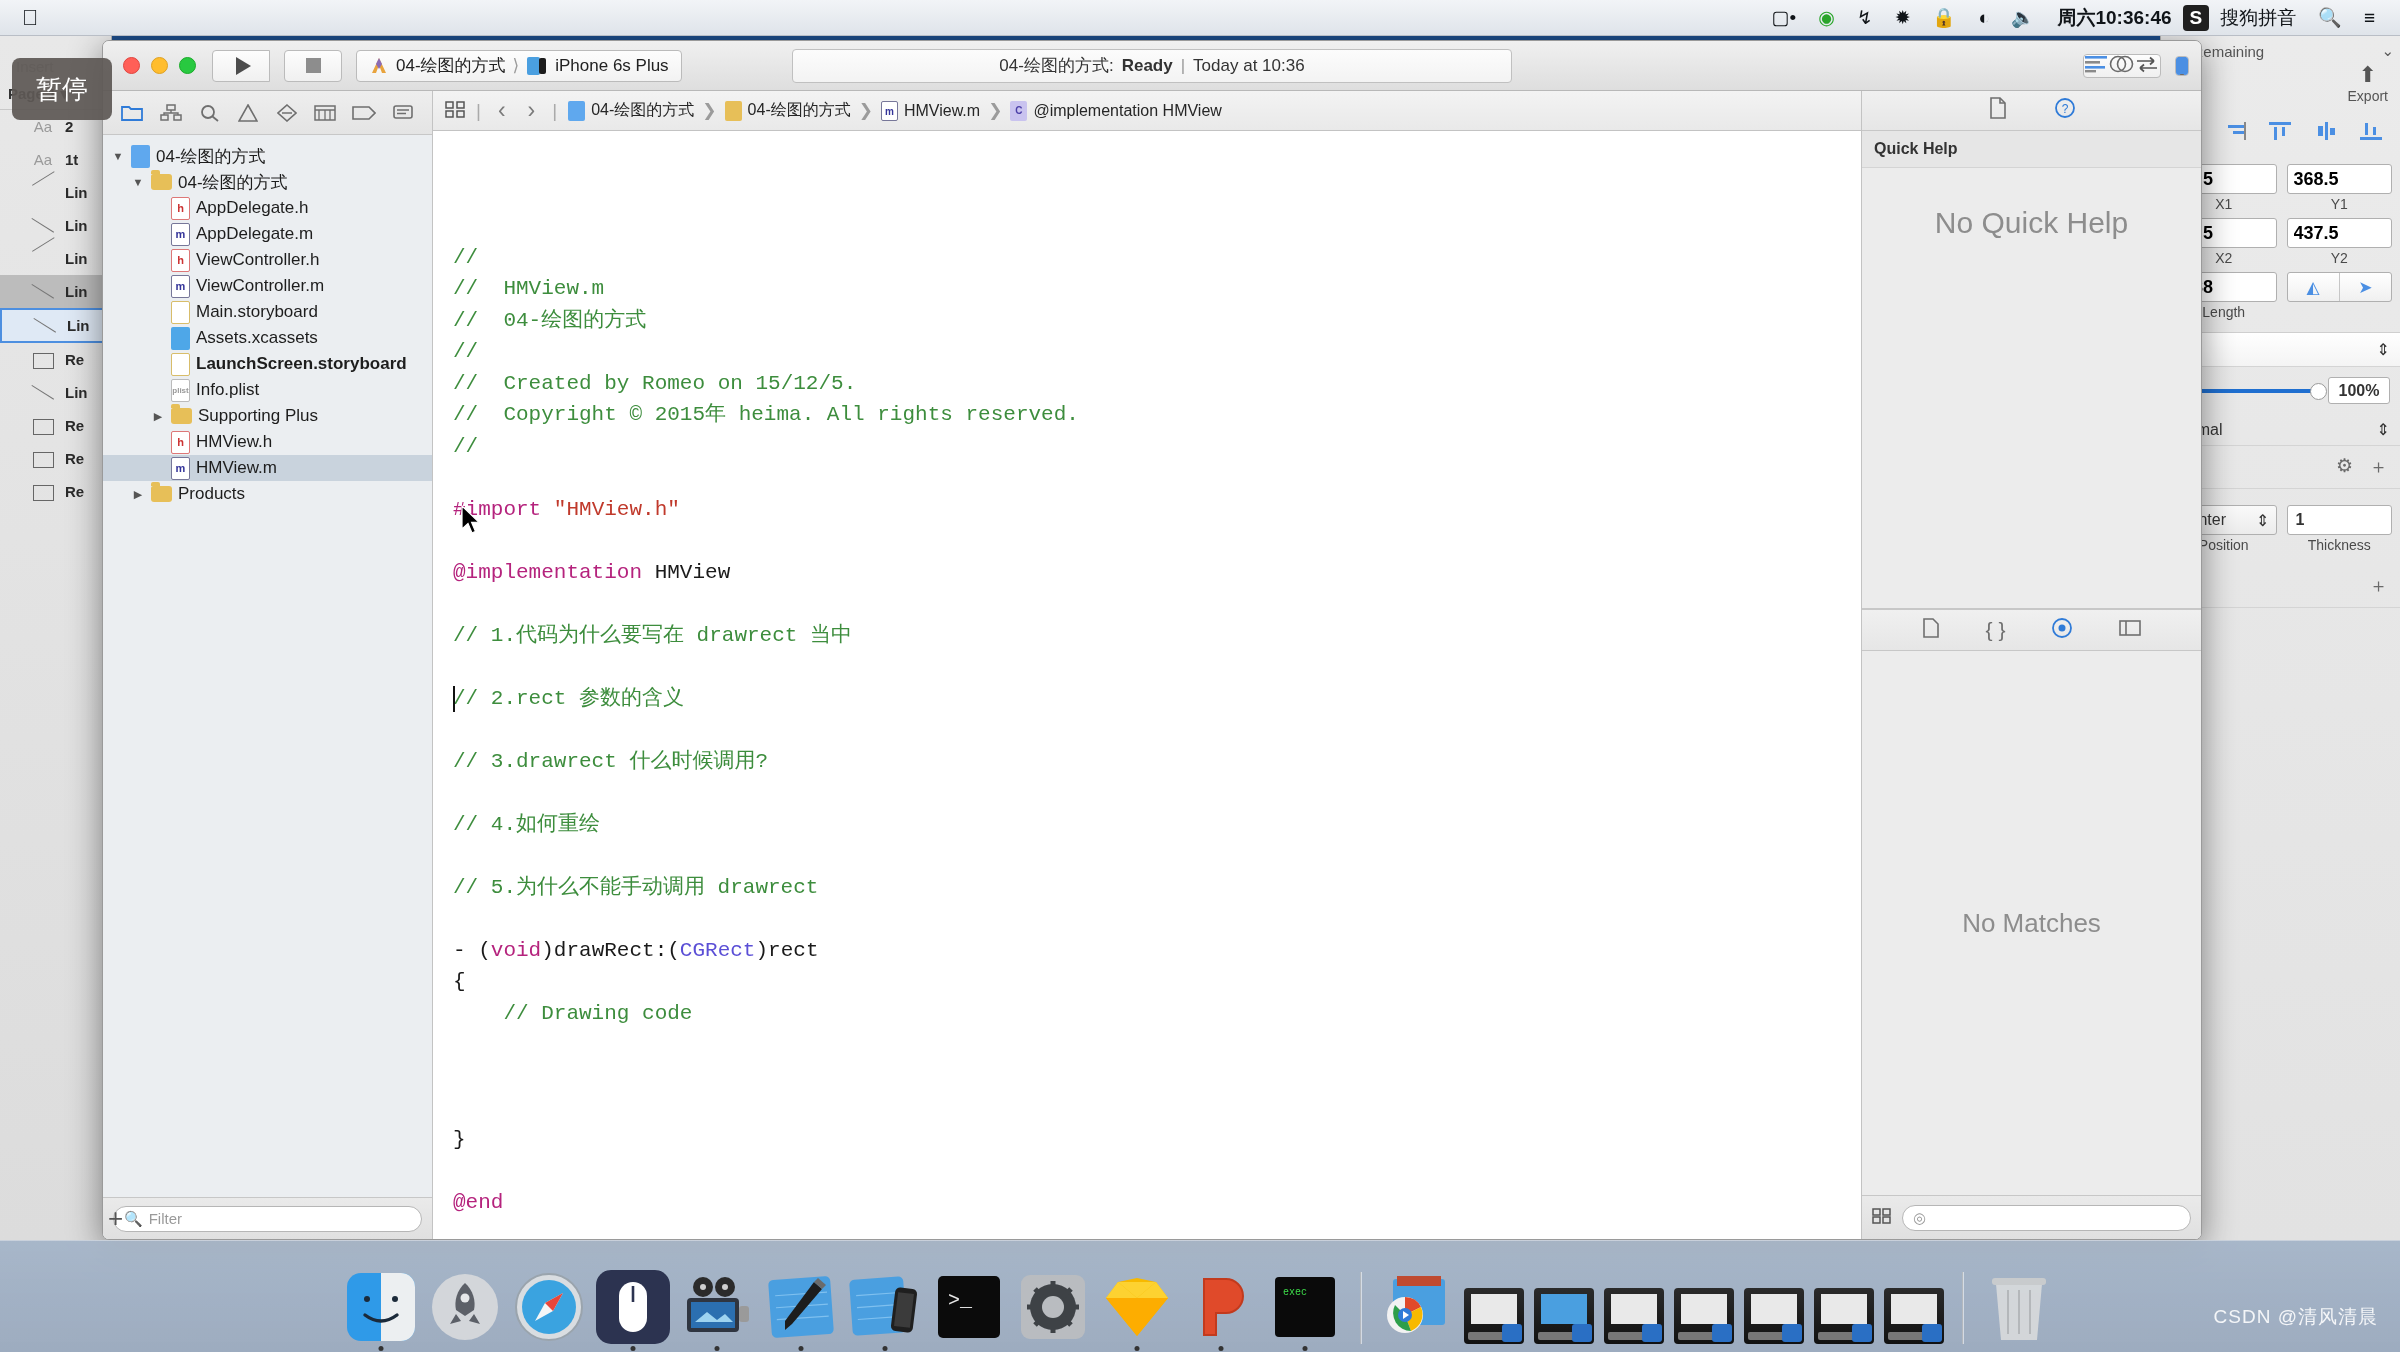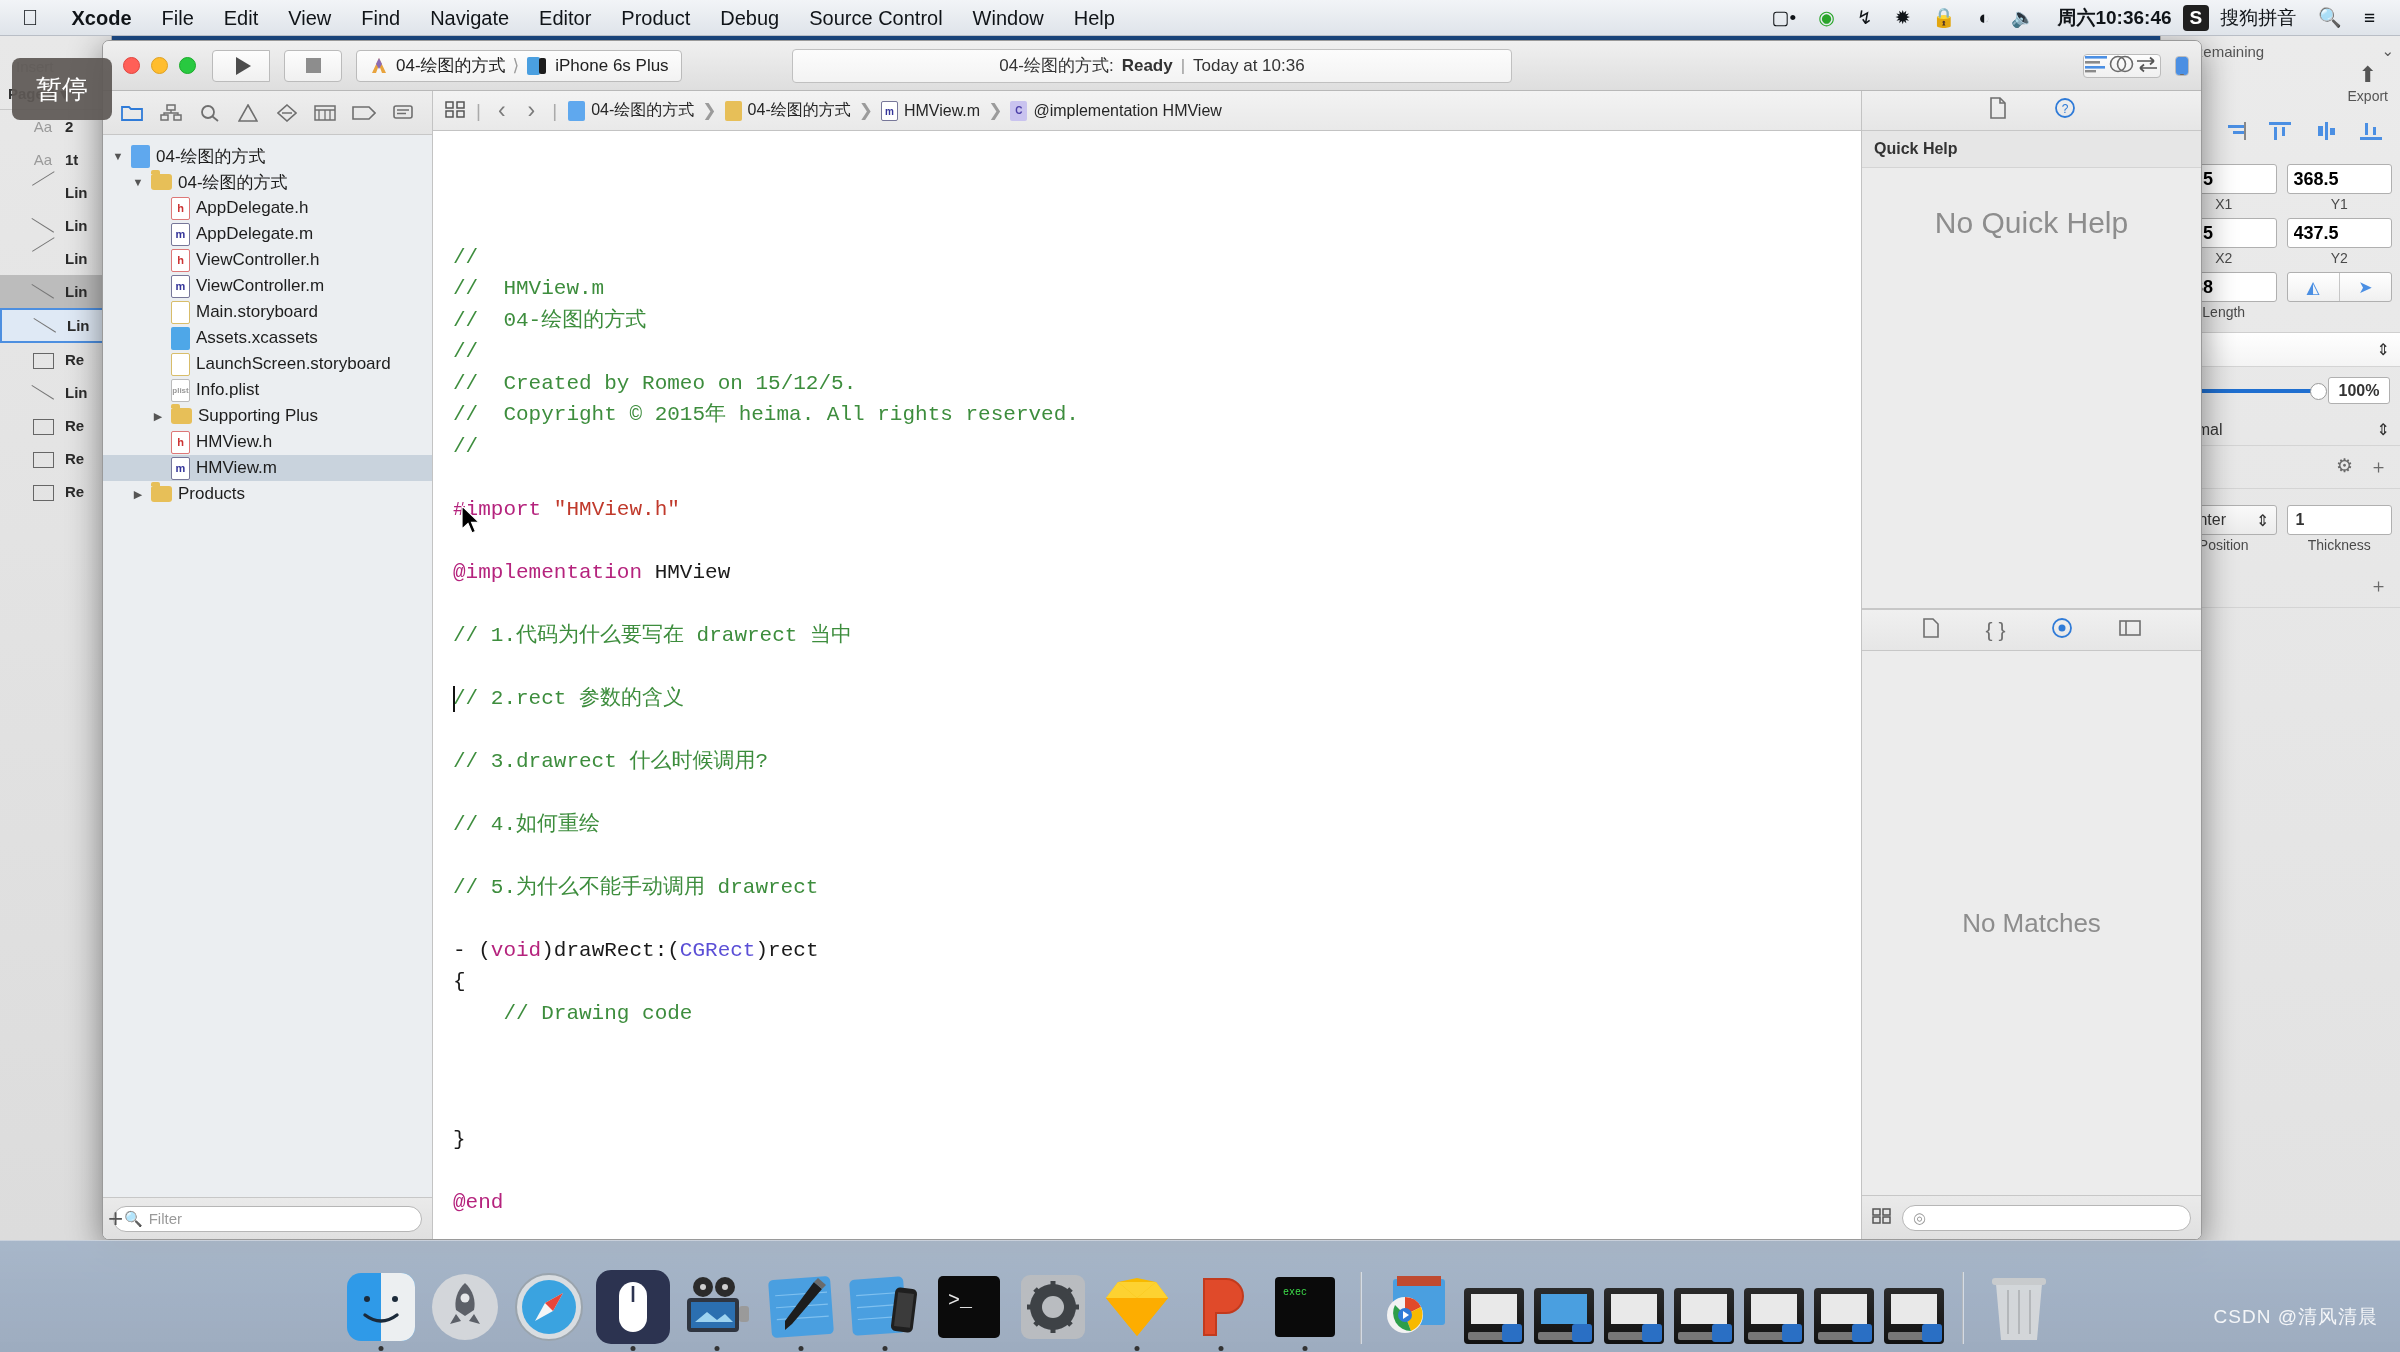--- a/index.html
+++ b/index.html
@@ -415,34 +415,20 @@
 
   <div class="gearrow" style="border-bottom:1px solid #d4d4d4">
     <span>＋</span>
   </div>
 
   <div class="bottom-able">able</div>
 </div>
 
 <div id="menubar">
   <span class="mi apple"></span>
-  <span id="mb-items" style="display:flex">
-      <span class="mi bold">Xcode</span>
-      <span class="mi">File</span>
-      <span class="mi">Edit</span>
-      <span class="mi">View</span>
-      <span class="mi">Find</span>
-      <span class="mi">Navigate</span>
-      <span class="mi">Editor</span>
-      <span class="mi">Product</span>
-      <span class="mi">Debug</span>
-      <span class="mi">Source Control</span>
-      <span class="mi">Window</span>
-      <span class="mi">Help</span>
-    </span>
   <span class="spacer"></span>
   <span class="right">
     <span class="mi">▢•</span>
     <span class="mi" style="color:#2aa52a">◉</span>
     <span class="mi">↯</span>
     <span class="mi">✹</span>
     <span class="mi">🔒</span>
     <span class="mi">◐</span>
     <span class="mi">🔈</span>
     <span class="mi bold">周六10:36:46</span>
@@ -606,21 +592,21 @@
           <div class="trow" style="padding-left: 48px;">
             <span class="tw"></span>
             <span class="ficon sb" style="background: rgb(255, 255, 255); border: 1px solid rgb(216, 189, 106);"></span>
             <span>Main.storyboard</span>
           </div>
           <div class="trow" style="padding-left: 48px;">
             <span class="tw"></span>
             <span class="ficon xca"></span>
             <span>Assets.xcassets</span>
           </div>
-          <div class="trow" style="padding-left: 48px;">
+          <div class="trow" style="padding-left: 48px; font-weight: bold;">
             <span class="tw"></span>
             <span class="ficon sb" style="background: rgb(255, 255, 255); border: 1px solid rgb(216, 189, 106);"></span>
             <span>LaunchScreen.storyboard</span>
           </div>
           <div class="trow" style="padding-left: 48px;">
             <span class="tw"></span>
             <span class="ficon plist">plist</span>
             <span>Info.plist</span>
           </div>
           <div class="trow" style="padding-left: 48px;">

